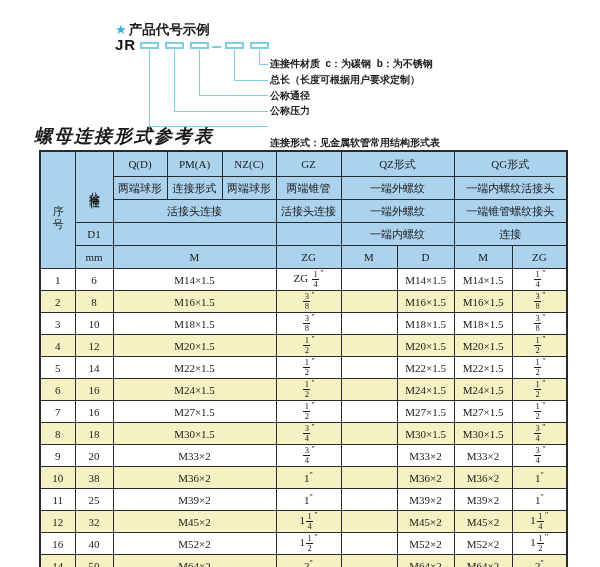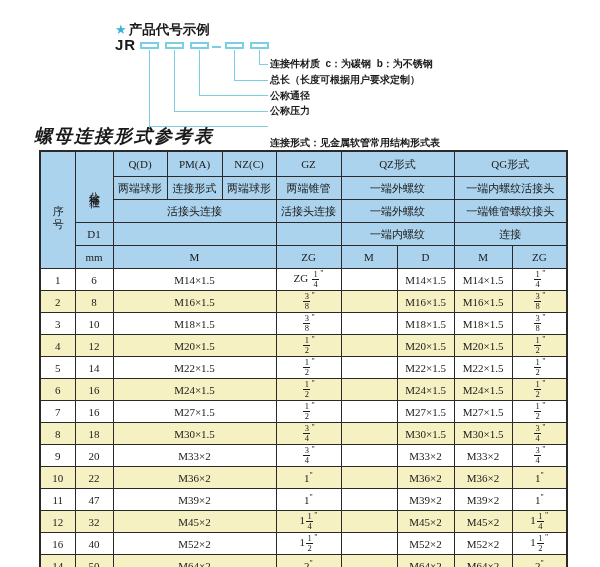--- a/index.html
+++ b/index.html
@@ -213,31 +213,31 @@
           <td>20</td>
           <td colspan="3">M33×2</td>
           <td><span class="fr"><span class="n">3</span><span class="d">4</span></span><span class="q">"</span></td>
           <td></td>
           <td>M33×2</td>
           <td>M33×2</td>
           <td><span class="fr"><span class="n">3</span><span class="d">4</span></span><span class="q">"</span></td>
         </tr>
         <tr class="alt">
           <td>10</td>
-          <td>22</td>
+          <td>38</td>
           <td colspan="3">M36×2</td>
           <td>1<span class="q">"</span></td>
           <td></td>
           <td>M36×2</td>
           <td>M36×2</td>
           <td>1<span class="q">"</span></td>
         </tr>
         <tr>
           <td>11</td>
-          <td>47</td>
+          <td>25</td>
           <td colspan="3">M39×2</td>
           <td>1<span class="q">"</span></td>
           <td></td>
           <td>M39×2</td>
           <td>M39×2</td>
           <td>1<span class="q">"</span></td>
         </tr>
         <tr class="alt">
           <td>12</td>
           <td>32</td>

